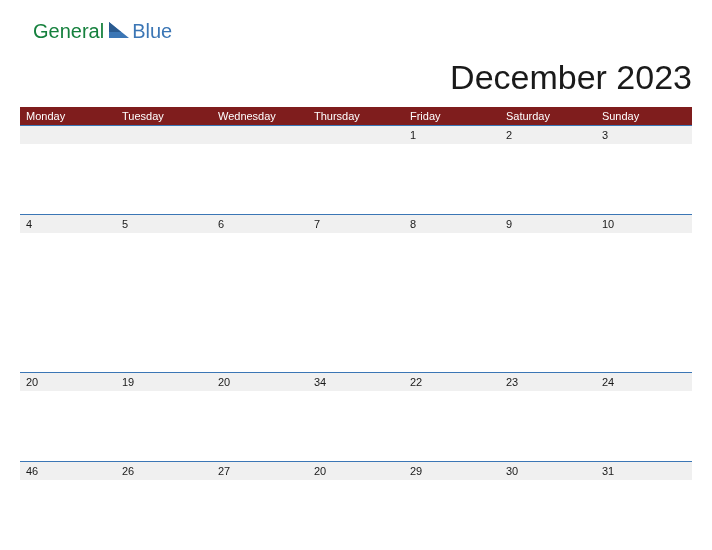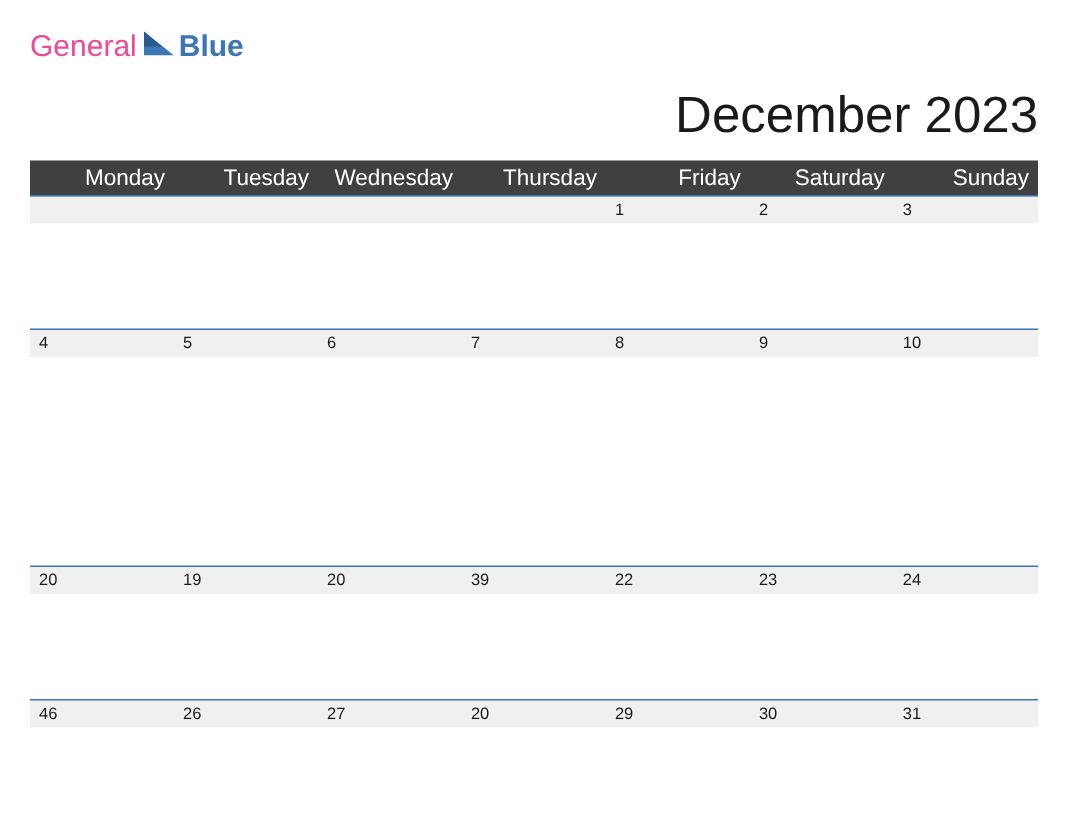--- a/index.html
+++ b/index.html
@@ -19,47 +19,48 @@
   }
   .logo {
     display: flex;
     align-items: center;
     gap: 2px;
     padding-top: 2px;
   }
   .logo-text1 {
     font-size: 20px;
     font-weight: 400;
-    color: #ec4899;
+    color: #15803d;
+    margin-left: 13px;
   }
   .logo-text2 {
     font-size: 20px;
-    font-weight: 700;
+    font-weight: 400;
     color: #3b76b5;
     margin-left: 1px;
   }
   .logo-icon {
     margin-left: 3px;
   }
   .title {
     font-size: 34px;
     font-weight: 400;
     color: #1a1a1a;
     margin-top: 40px;
   }
   .calendar {
     width: 100%;
     border-collapse: collapse;
   }
   .day-header-row td {
-    background: #404040;
+    background: #7f1d1d;
     color: #ffffff;
-    font-size: 15px;
+    font-size: 11px;
     padding: 3px 6px;
-    text-align: right;
+    text-align: left;
     width: 14.285%;
   }
   .week-row {
     border-top: 1px solid #3b76b5;
   }
   .week-row td {
     background: #f0f0f0;
     font-size: 11px;
     color: #1a1a1a;
     padding: 3px 6px;
@@ -152,21 +153,21 @@
         <td></td>
         <td></td>
         <td></td>
         <td></td>
       </tr>
 
   <tr class="week-row">
     <td>20</td>
     <td>19</td>
     <td>20</td>
-    <td>39</td>
+    <td>34</td>
     <td>22</td>
     <td>23</td>
     <td>24</td>
   </tr>
   <tr class="body-row">
         <td></td>
         <td></td>
         <td></td>
         <td></td>
         <td></td>

